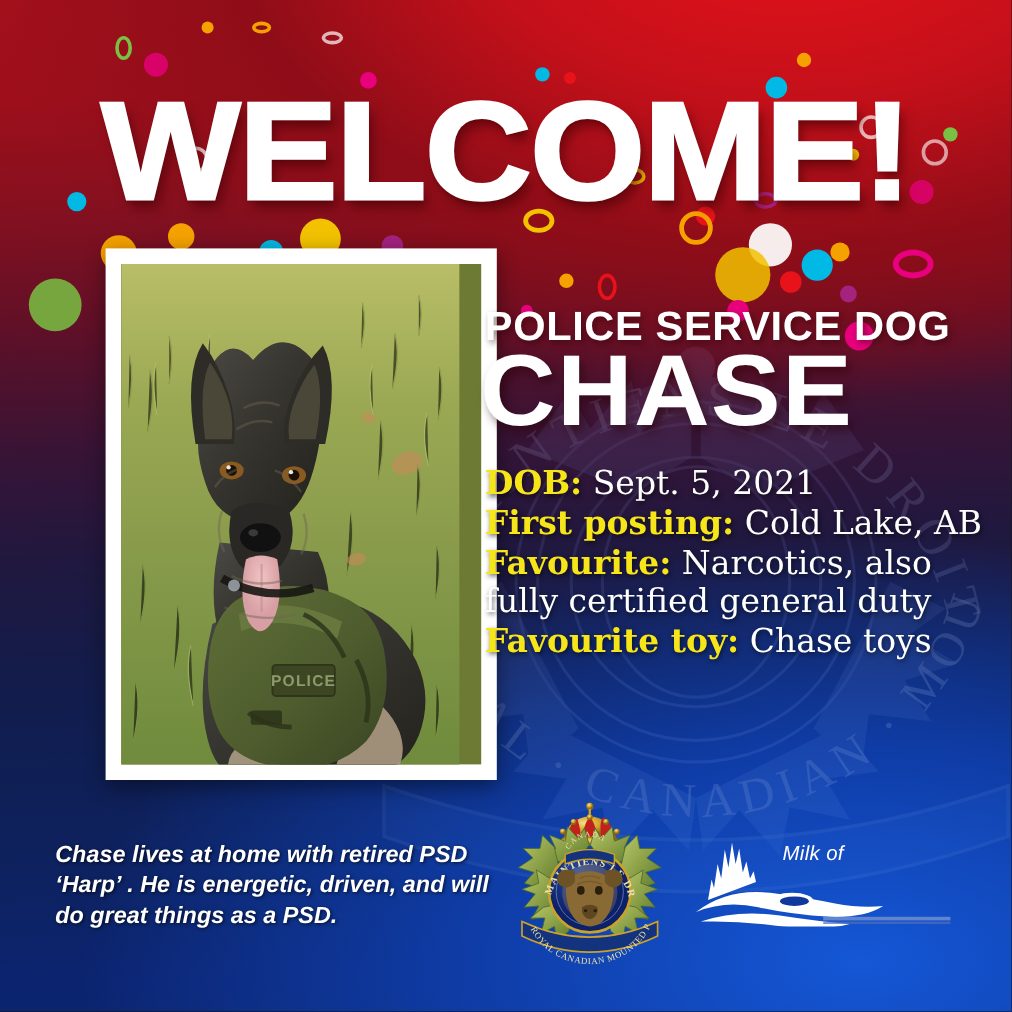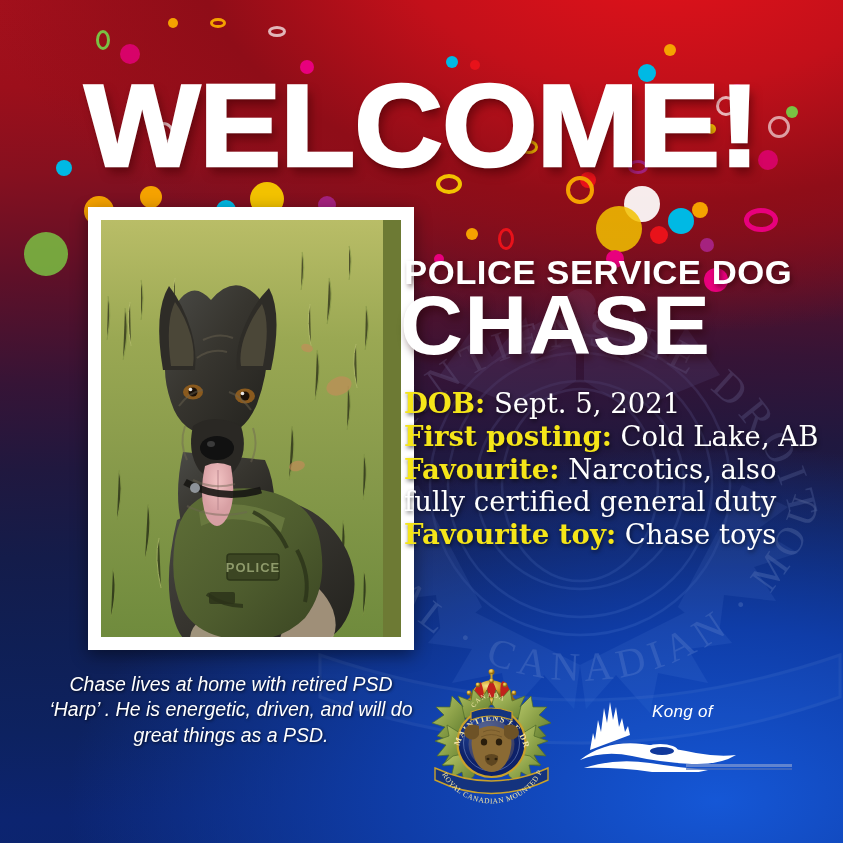--- a/index.html
+++ b/index.html
@@ -66,23 +66,23 @@
     font-family:"DejaVu Serif", serif;
     font-size:27.5px; line-height:1.16; color:#fff;
     text-shadow:1px 2px 4px rgba(0,0,0,.6);
   }
   #details .row { margin-bottom:1px; }
   #details .lbl { color:#f5e519; font-weight:bold; }
   #details .val { color:#fff; }
 
   
   #caption {
-    position:absolute; left:46px; top:672px; width:370px;
-    font-style:italic; font-weight:normal; font-size:19.5px; line-height:1.30;
-    color:#fff; text-shadow:1px 1px 3px rgba(0,0,0,.7);text-align:center;
+    position:absolute; left:46px; top:700px; width:370px;
+    font-style:italic; font-weight:bold; font-size:19.5px; line-height:1.30;
+    color:#fff; text-shadow:1px 1px 3px rgba(0,0,0,.7);
   }
 
   
   #rcmp { position:absolute; left:429px; top:664px; width:125px; height:140px; }
 
   
   #coldlake { position:absolute; left:568px; top:700px; width:232px; height:72px; }
   #cl-cityof {
     position:absolute; left:84px; top:2px;
     font-style:italic; font-size:17px; color:#fff; letter-spacing:.3px;
@@ -428,16 +428,16 @@
       <g fill="#ffffff">
         <path d="M22 50 l3 -17 2 7 3 -20 3 12 3 -24 3 15 3 -21 3 18 3 -13 3 20 3 -9 3 14 3 -6 2 9 z"></path>
         <path d="M12 60 q26 -20 62 -16 q30 4 54 9 q22 4 40 2 q-16 10 -44 9 q-34 -2 -60 -8 q-28 -6 -52 4 z"></path>
         <path d="M16 68 q30 -10 66 -5 q32 5 58 7 q-22 6 -56 2 q-36 -5 -68 -4 z"></path>
         <ellipse cx="92" cy="51" rx="18" ry="7" fill="#ffffff"></ellipse>
         <ellipse cx="94" cy="51" rx="12" ry="4" fill="#11399b"></ellipse>
       </g>
       <rect x="118" y="64" width="106" height="3" fill="#6f8dd0" opacity=".85"></rect>
       <rect x="118" y="68" width="106" height="2" fill="#4f6fba" opacity=".7"></rect>
     </svg>
-    <div id="cl-cityof">Kong of</div>
+    <div id="cl-cityof">Milk of</div>
   </div>
 
 </div>
 
 </body></html>

